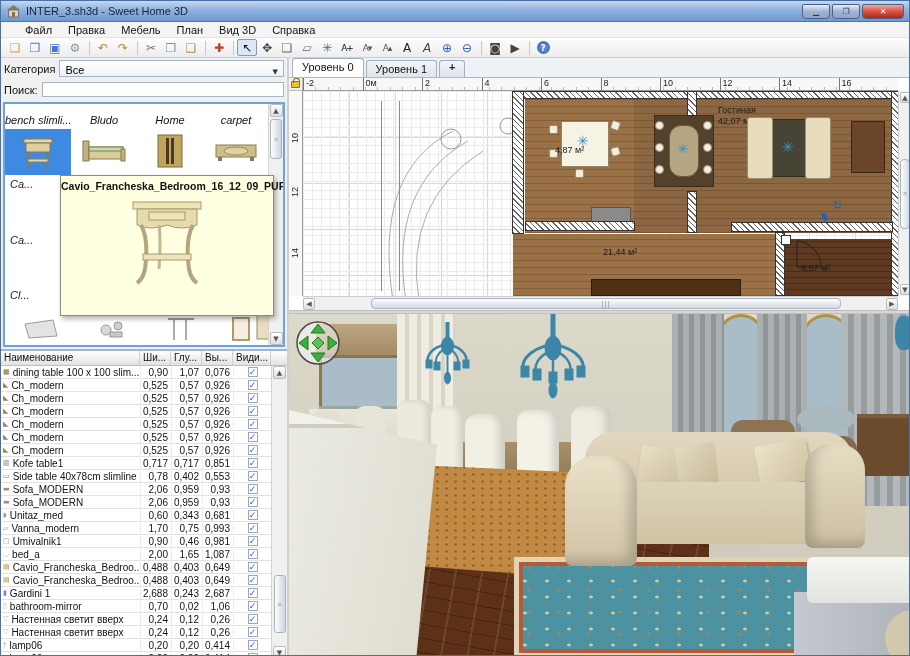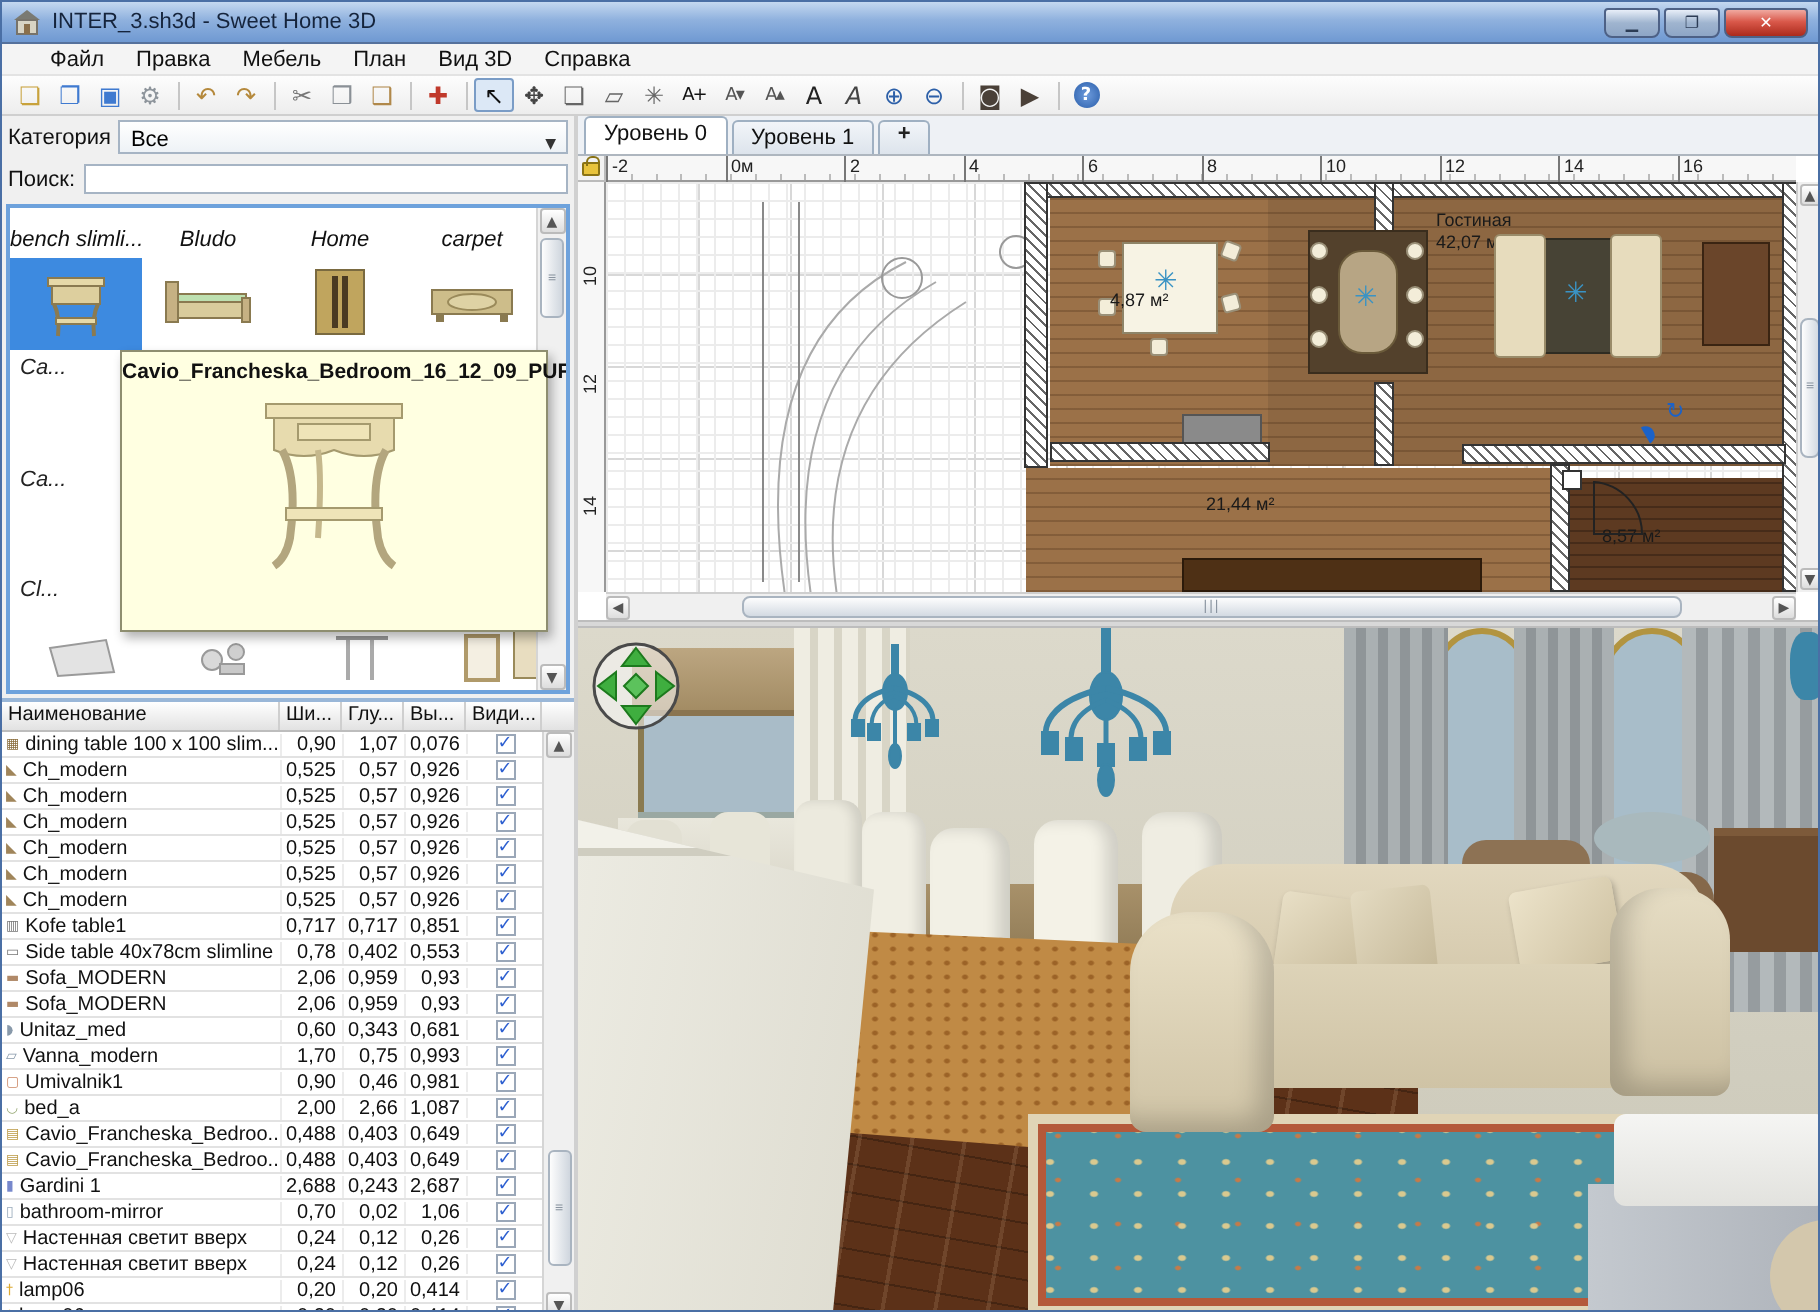--- a/index.html
+++ b/index.html
@@ -511,21 +511,21 @@
         <span class="fc vis">
             <i class="cb">✓</i>
           </span>
       </div>
         <div class="frow">
         <span class="fc name">
             <i class="row-ico" style="color: rgb(153, 170, 119);">◡</i>
             <span>bed_a</span>
           </span>
         <span class="fc num">2,00</span>
-        <span class="fc num">2,66</span>
+        <span class="fc num">1,65</span>
         <span class="fc num">1,087</span>
         <span class="fc vis">
             <i class="cb">✓</i>
           </span>
       </div>
         <div class="frow">
         <span class="fc name">
             <i class="row-ico" style="color: rgb(187, 153, 68);">▤</i>
             <span>Cavio_Francheska_Bedroo...</span>
           </span>

